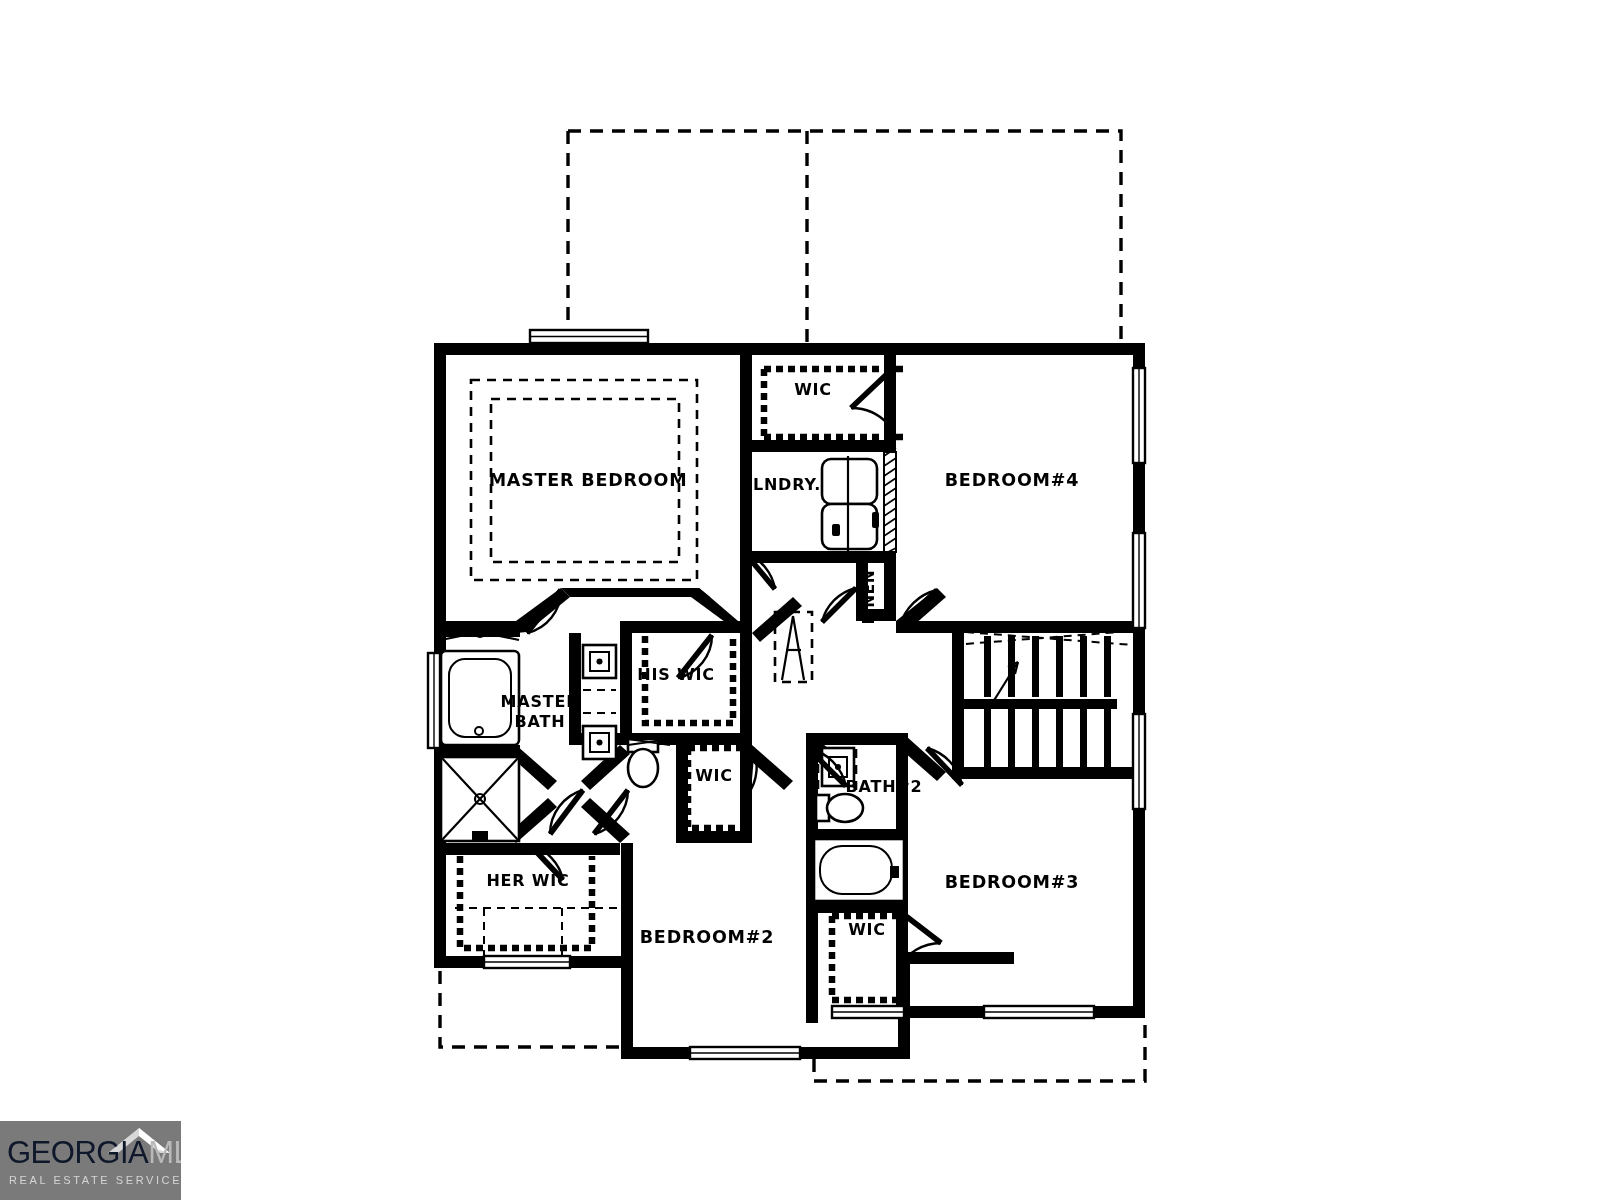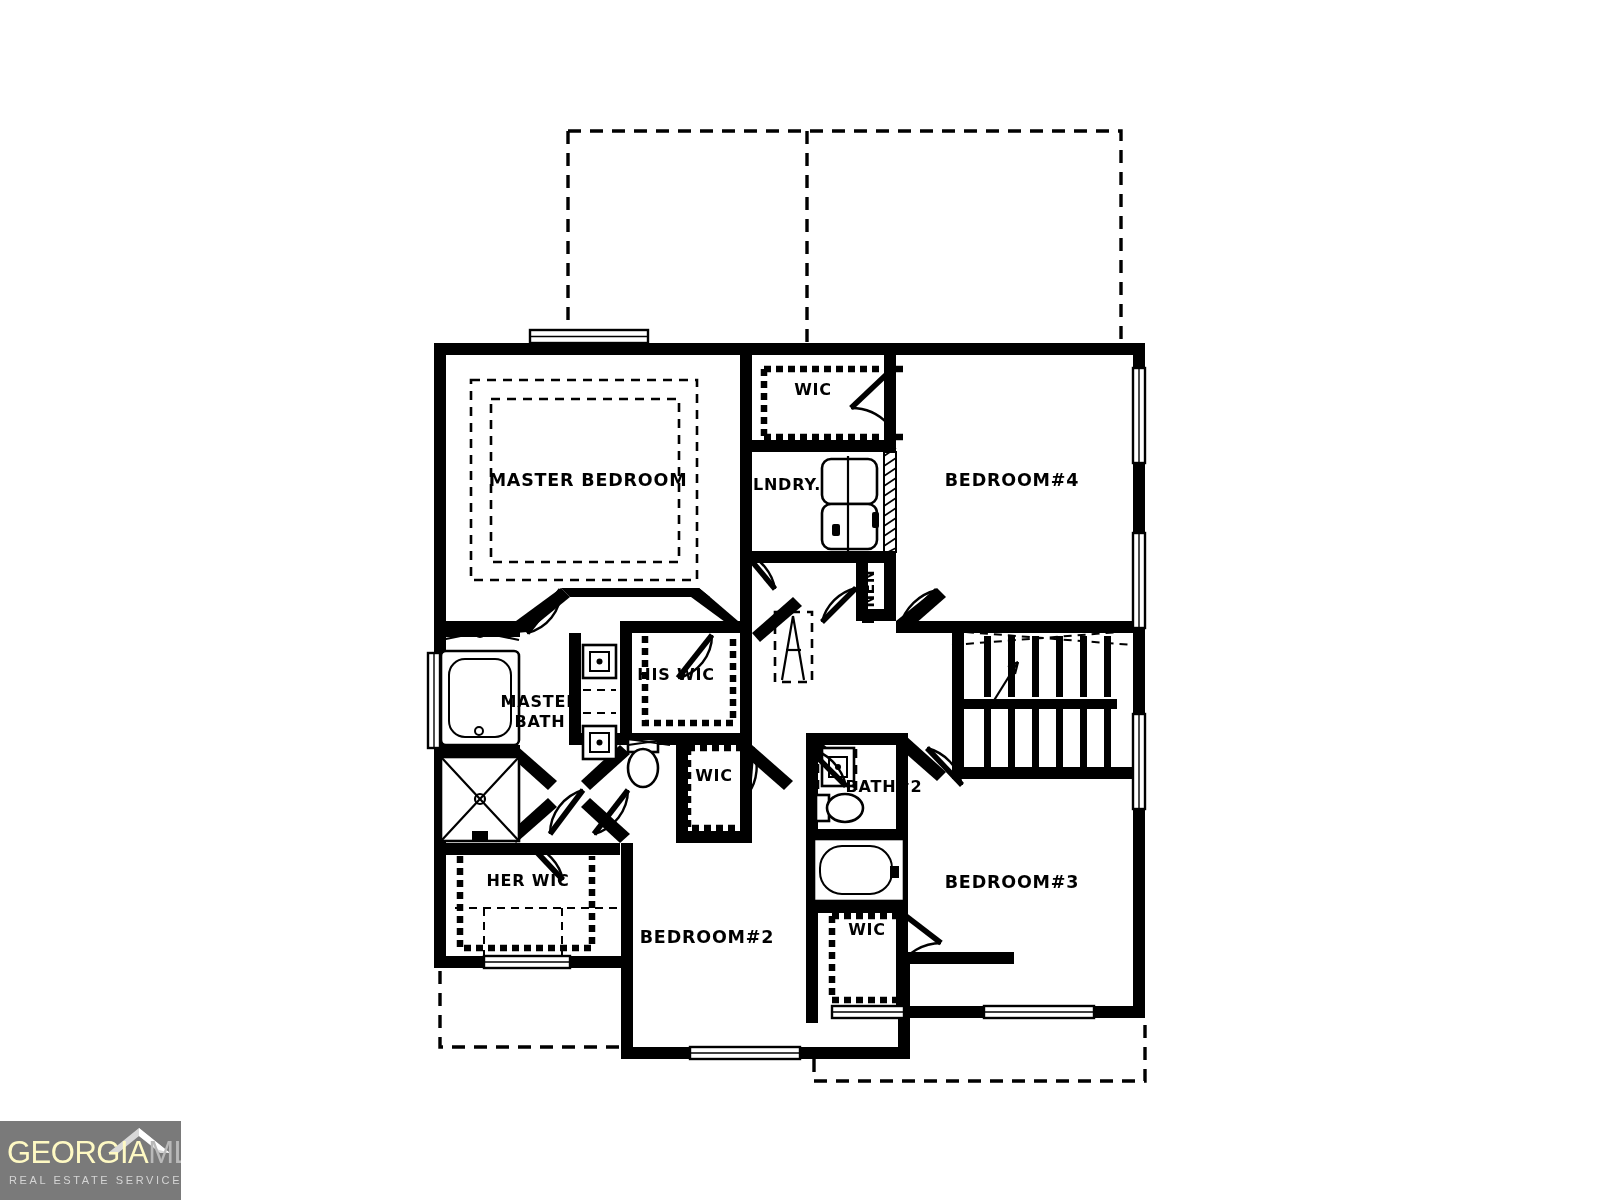--- a/index.html
+++ b/index.html
@@ -59,21 +59,21 @@
   }
   #mls-logo .logo-row1 {
     position: absolute;
     left: 7px;
     top: 14px;
     font-family: "Liberation Sans", sans-serif;
     font-size: 31px;
     letter-spacing: -0.5px;
     white-space: nowrap;
   }
-  #mls-logo .geo { color: #fef9c3; }
+  #mls-logo .geo { color: #0f172a; }
   #mls-logo .mls { color: #b9b9b9; }
   #mls-logo .logo-row2 {
     position: absolute;
     left: 9px;
     top: 53px;
     font-family: "Liberation Sans", sans-serif;
     font-size: 11px;
     letter-spacing: 2.6px;
     color: #d5d5d5;
     white-space: nowrap;

